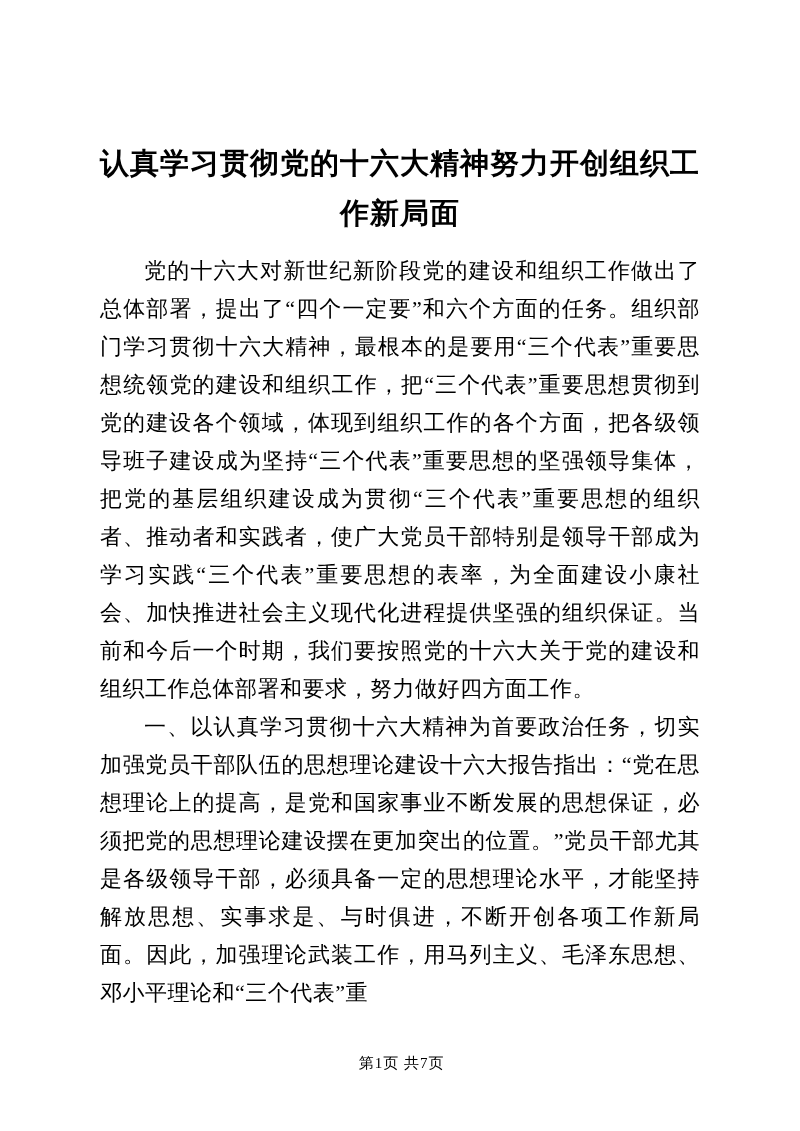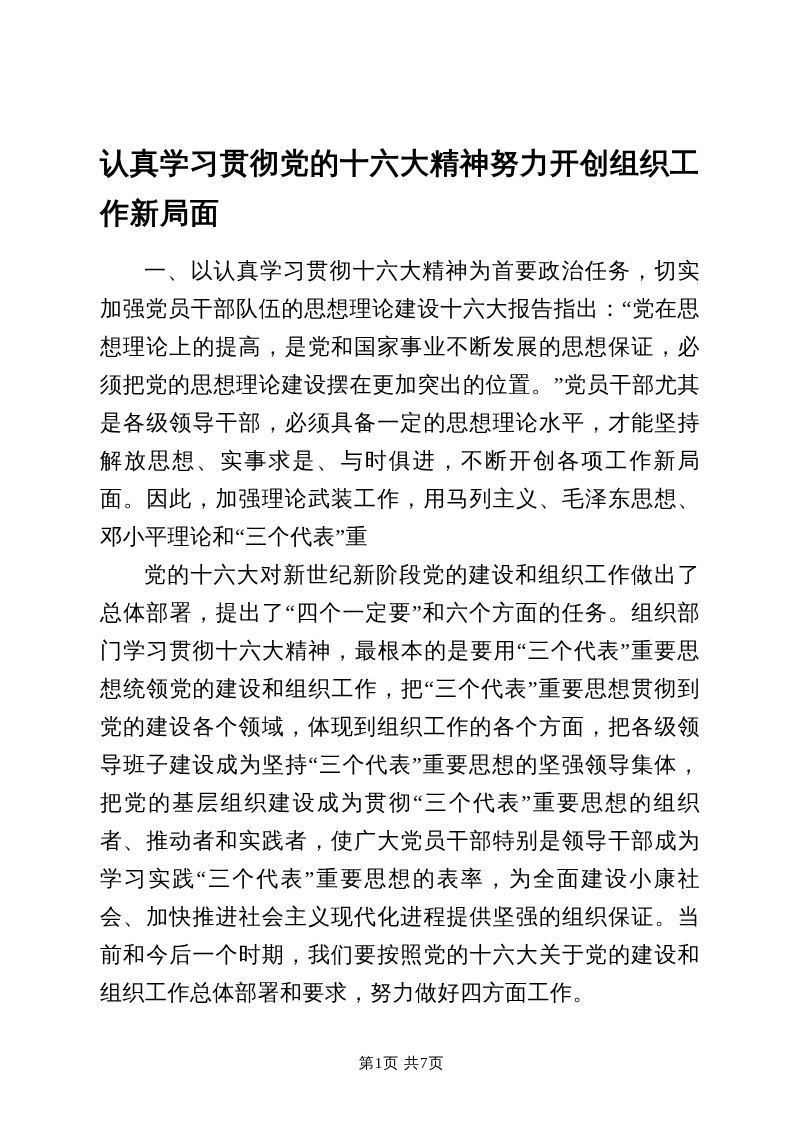--- a/index.html
+++ b/index.html
@@ -17,20 +17,21 @@
     padding: 138px 100px 0 100px;
     font-family: "Liberation Serif", "DejaVu Serif", serif;
     color: #000000;
     overflow: hidden;
   }
   .doc-title {
     margin: 0 0 14px 0;
     font-size: 29px;
     font-weight: bold;
     line-height: 50px;
+    text-align: center;
     letter-spacing: 1px;
   }
   .doc-para {
     margin: 0;
     font-size: 22px;
     line-height: 38px;
     text-align: justify;
     text-justify: inter-ideograph;
     text-indent: 2em;
     letter-spacing: 0.5px;
@@ -49,18 +50,18 @@
     color: #000000;
     letter-spacing: 1px;
   }
 </style>
 </head>
 <body>
 
 <div class="page">
   <h1 class="doc-title">认真学习贯彻党的十六大精神努力开创组织工作新局面</h1>
 
+  <p class="doc-para">党的十六大对新世纪新阶段党的建设和组织工作做出了总体部署，提出了“四个一定要”和六个方面的任务。组织部门学习贯彻十六大精神，最根本的是要用“三个代表”重要思想统领党的建设和组织工作，把“三个代表”重要思想贯彻到党的建设各个领域，体现到组织工作的各个方面，把各级领导班子建设成为坚持“三个代表”重要思想的坚强领导集体，把党的基层组织建设成为贯彻“三个代表”重要思想的组织者、推动者和实践者，使广大党员干部特别是领导干部成为学习实践“三个代表”重要思想的表率，为全面建设小康社会、加快推进社会主义现代化进程提供坚强的组织保证。当前和今后一个时期，我们要按照党的十六大关于党的建设和组织工作总体部署和要求，努力做好四方面工作。</p>
+
   <p class="doc-para">一、以认真学习贯彻十六大精神为首要政治任务，切实加强党员干部队伍的思想理论建设十六大报告指出：“党在思想理论上的提高，是党和国家事业不断发展的思想保证，必须把党的思想理论建设摆在更加突出的位置。”党员干部尤其是各级领导干部，必须具备一定的思想理论水平，才能坚持解放思想、实事求是、与时俱进，不断开创各项工作新局面。因此，加强理论武装工作，用马列主义、毛泽东思想、邓小平理论和“三个代表”重</p>
-
-  <p class="doc-para">党的十六大对新世纪新阶段党的建设和组织工作做出了总体部署，提出了“四个一定要”和六个方面的任务。组织部门学习贯彻十六大精神，最根本的是要用“三个代表”重要思想统领党的建设和组织工作，把“三个代表”重要思想贯彻到党的建设各个领域，体现到组织工作的各个方面，把各级领导班子建设成为坚持“三个代表”重要思想的坚强领导集体，把党的基层组织建设成为贯彻“三个代表”重要思想的组织者、推动者和实践者，使广大党员干部特别是领导干部成为学习实践“三个代表”重要思想的表率，为全面建设小康社会、加快推进社会主义现代化进程提供坚强的组织保证。当前和今后一个时期，我们要按照党的十六大关于党的建设和组织工作总体部署和要求，努力做好四方面工作。</p>
 
   <div class="page-footer">第1页 共7页</div>
 </div>
 
 </body></html>

